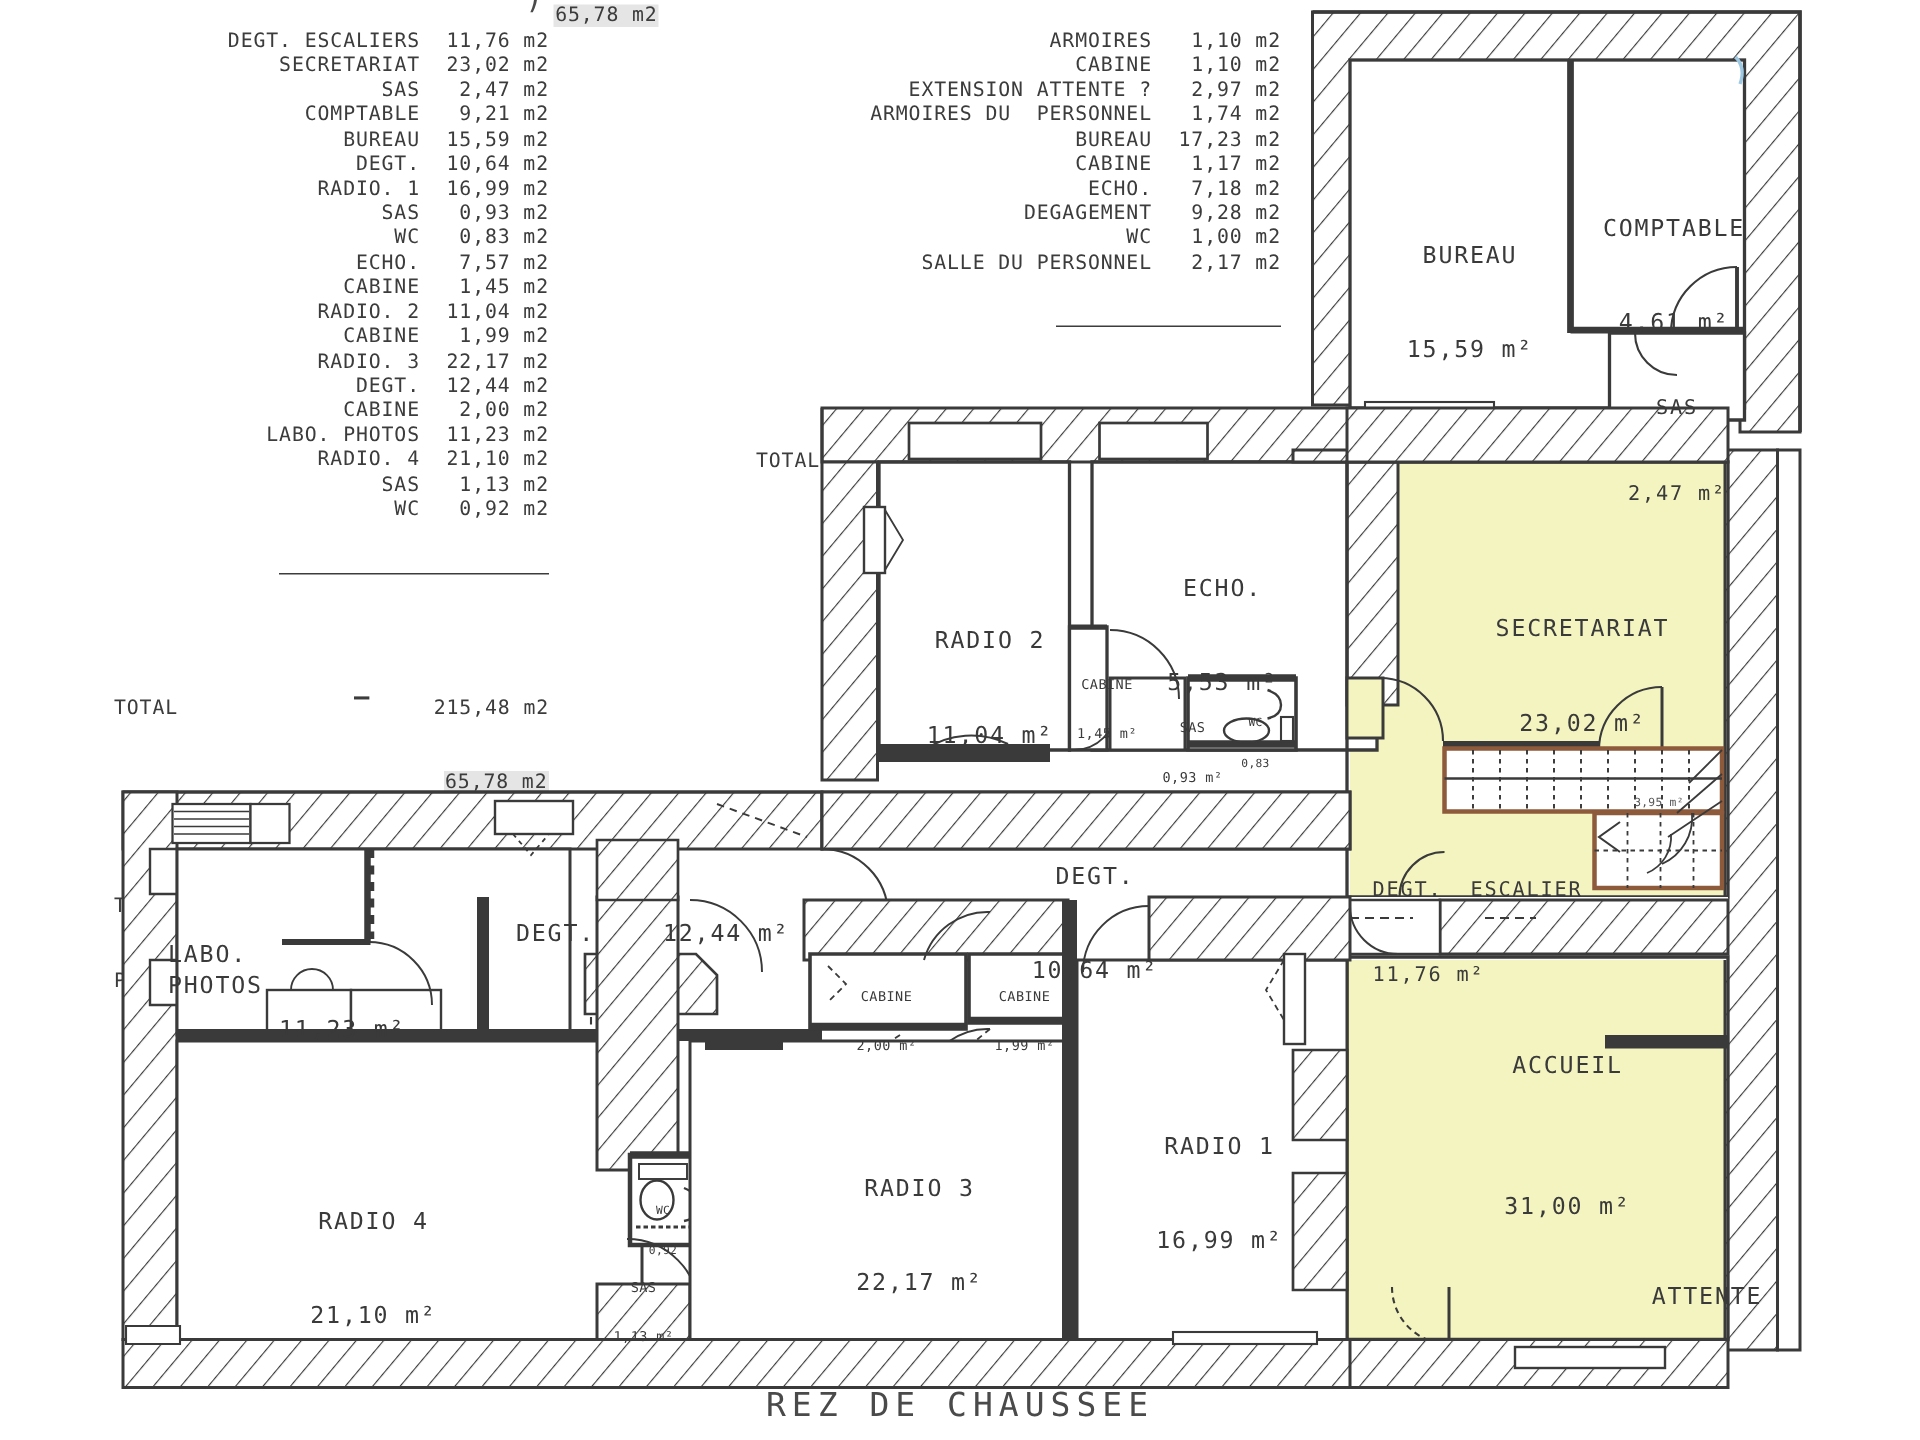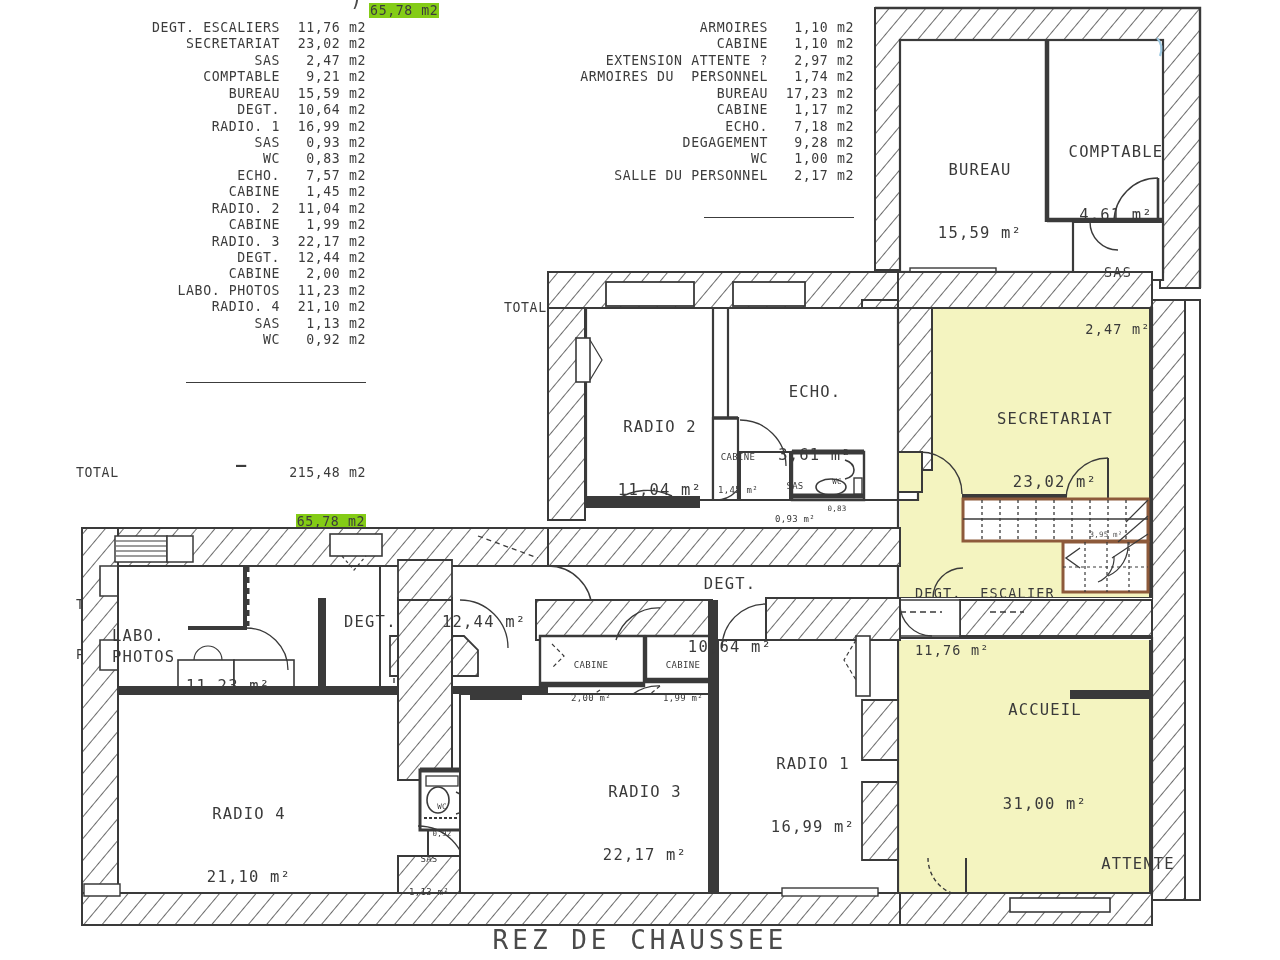--- a/index.html
+++ b/index.html
@@ -40,21 +40,21 @@
   .sched-spacer { height: 16.45px; }
 
   .rule {
     border-top: 1.6px solid #3c3c3c;
     margin-left: 110px;
   }
   #schedule-right .rule { margin-left: 200px; }
 
   .total-row { display: flex; justify-content: space-between; height: 16.45px; }
 
-  .hl-yellow { background: #84cc16; padding: 0 1px; }
+  .hl-yellow { background: #e5e5e5; padding: 0 1px; }
   .hl-blue   { background: #cfe7f3; padding: 0 1px; }
 
   
   #bracket-callout {
     position: absolute;
     left: 352px;
     top: -13px;
     font-size: 13.2px;
     line-height: 16.45px;
     letter-spacing: 0.6px;
@@ -95,21 +95,21 @@
   .rlabel.big   { font-size: 15.5px; line-height: 21px; }
   .rlabel.med   { font-size: 13.5px; line-height: 19px; }
   .rlabel.small { font-size: 9px;  line-height: 11px; letter-spacing: 0.3px; }
   .rlabel.tiny  { font-size: 7.5px; line-height: 9px; letter-spacing: 0.2px; }
 
   #plan-title {
     position: absolute;
     left: 0; right: 0;
     top: 925px;
     text-align: center;
-    font-size: 26px;
+    font-size: 22px;
     letter-spacing: 4px;
     color: #4a4a4a;
     font-family: "DejaVu Sans Mono", "Liberation Mono", monospace;
   }
 </style>
 </head>
 <body>
 
 <div class="schedule" id="schedule-left">
   <div class="sched-list"><div class="sched-row"><span class="s-name">DEGT. ESCALIERS</span><span class="s-val">11,76 m2</span></div><div class="sched-row"><span class="s-name">SECRETARIAT</span><span class="s-val">23,02 m2</span></div><div class="sched-row"><span class="s-name">SAS</span><span class="s-val">2,47 m2</span></div><div class="sched-row"><span class="s-name">COMPTABLE</span><span class="s-val">9,21 m2</span></div><div class="sched-row"><span class="s-name">BUREAU</span><span class="s-val">15,59 m2</span></div><div class="sched-row"><span class="s-name">DEGT.</span><span class="s-val">10,64 m2</span></div><div class="sched-row"><span class="s-name">RADIO. 1</span><span class="s-val">16,99 m2</span></div><div class="sched-row"><span class="s-name">SAS</span><span class="s-val">0,93 m2</span></div><div class="sched-row"><span class="s-name">WC</span><span class="s-val">0,83 m2</span></div><div class="sched-row"><span class="s-name">ECHO.</span><span class="s-val">7,57 m2</span></div><div class="sched-row"><span class="s-name">CABINE</span><span class="s-val">1,45 m2</span></div><div class="sched-row"><span class="s-name">RADIO. 2</span><span class="s-val">11,04 m2</span></div><div class="sched-row"><span class="s-name">CABINE</span><span class="s-val">1,99 m2</span></div><div class="sched-row"><span class="s-name">RADIO. 3</span><span class="s-val">22,17 m2</span></div><div class="sched-row"><span class="s-name">DEGT.</span><span class="s-val">12,44 m2</span></div><div class="sched-row"><span class="s-name">CABINE</span><span class="s-val">2,00 m2</span></div><div class="sched-row"><span class="s-name">LABO. PHOTOS</span><span class="s-val">11,23 m2</span></div><div class="sched-row"><span class="s-name">RADIO. 4</span><span class="s-val">21,10 m2</span></div><div class="sched-row"><span class="s-name">SAS</span><span class="s-val">1,13 m2</span></div><div class="sched-row"><span class="s-name">WC</span><span class="s-val">0,92 m2</span></div></div>
@@ -445,21 +445,21 @@
   <div>2,47 m²</div>
 </div>
 
 <div class="rlabel big" style="left:960px;  top:367px; width:190px;">
   <div>SECRETARIAT</div>
   <div>23,02 m²</div>
 </div>
 
 <div class="rlabel big" style="left:760px;  top:340px; width:110px;">
   <div>ECHO.</div>
-  <div>3,61 m²</div>
+  <div>5,53 m²</div>
 </div>
 
 <div class="rlabel big" style="left:600px;  top:375px; width:120px;">
   <div>RADIO 2</div>
   <div>11,04 m²</div>
 </div>
 
 <div class="rlabel small" style="left:712px;  top:430px; width:52px;">
   <div>CABINE</div>
   <div>1,45 m²</div>
@@ -513,21 +513,21 @@
 </div>
 <div class="rlabel big" style="left:442px;  top:570px; width:110px; text-align:left;">
   <div>12,44 m²</div>
 </div>
 
 <div class="rlabel big" style="left:184px;  top:762px; width:130px;">
   <div>RADIO 4</div>
   <div>21,10 m²</div>
 </div>
 
-<div class="rlabel big" style="left:580px;  top:740px; width:130px;">
+<div class="rlabel big" style="left:548px;  top:740px; width:130px;">
   <div>RADIO 3</div>
   <div>22,17 m²</div>
 </div>
 
 <div class="rlabel big" style="left:748px;  top:712px; width:130px;">
   <div>RADIO 1</div>
   <div>16,99 m²</div>
 </div>
 
 <div class="rlabel small" style="left:556px;  top:638px; width:70px;">

